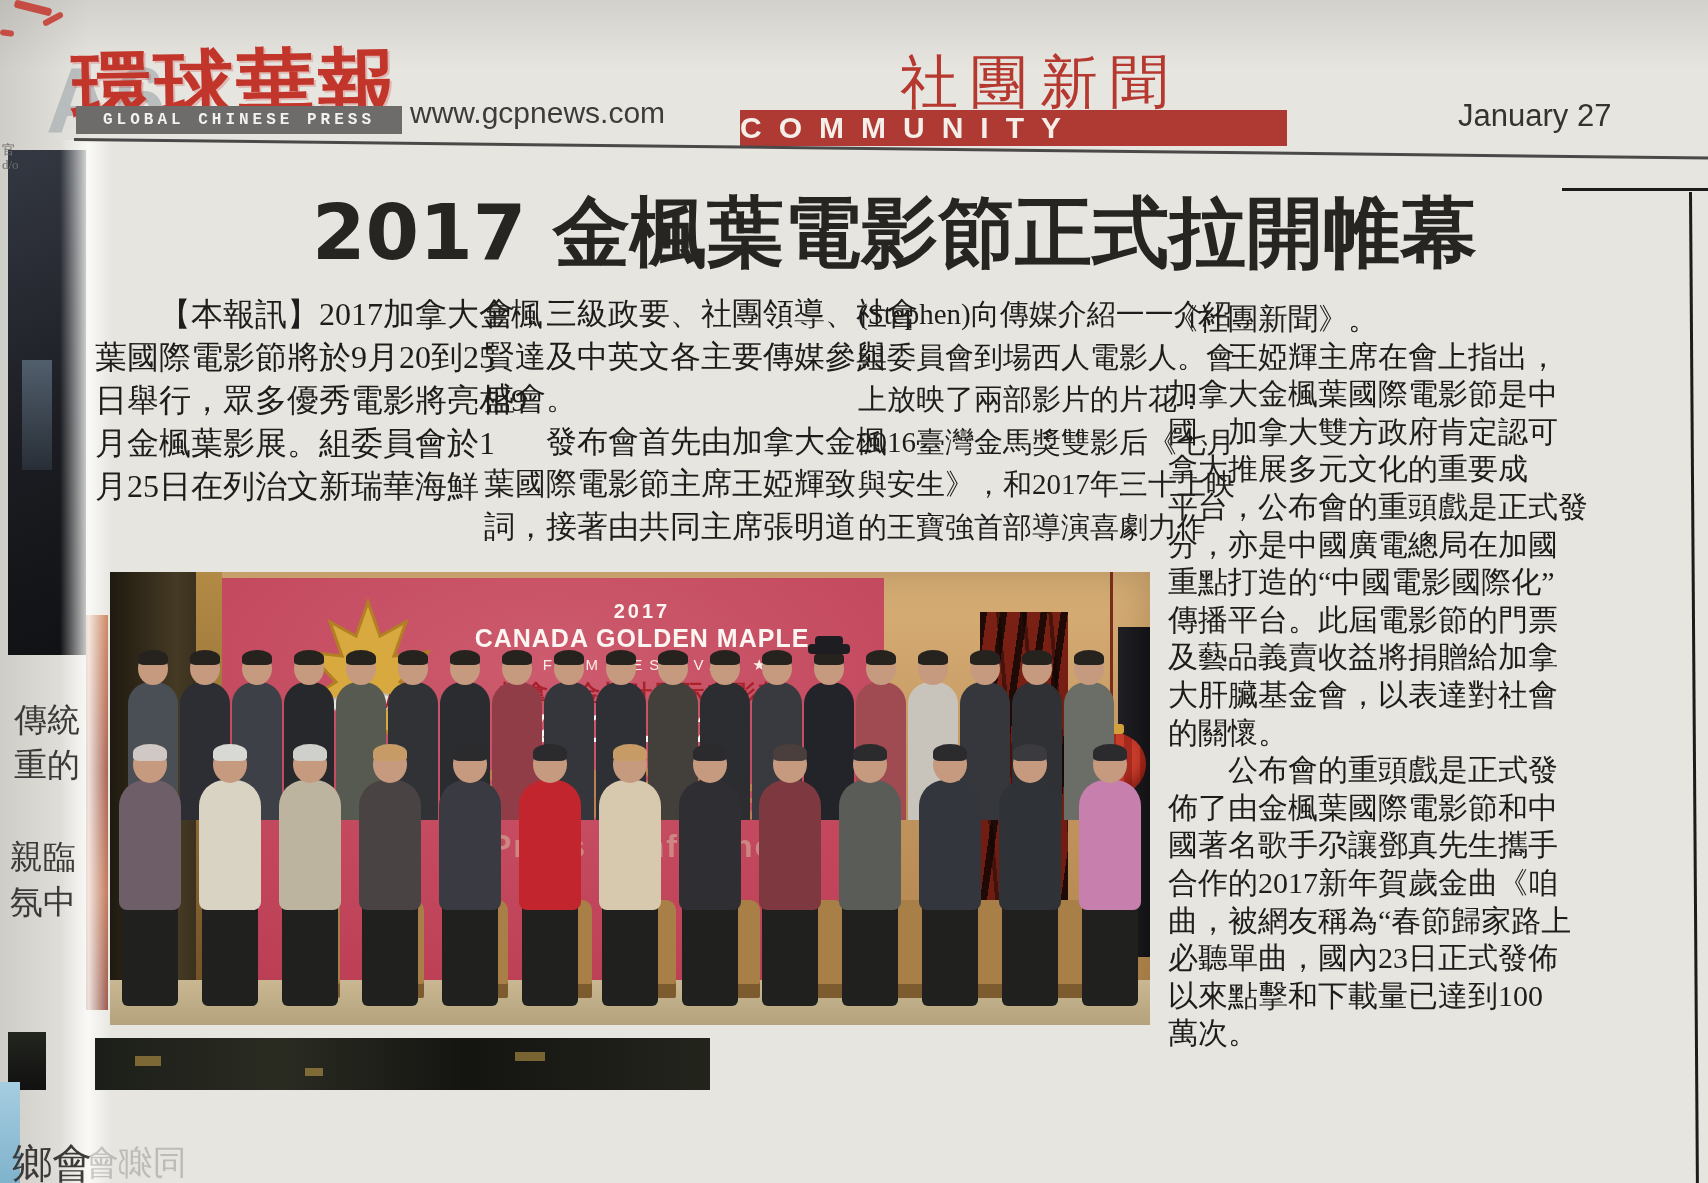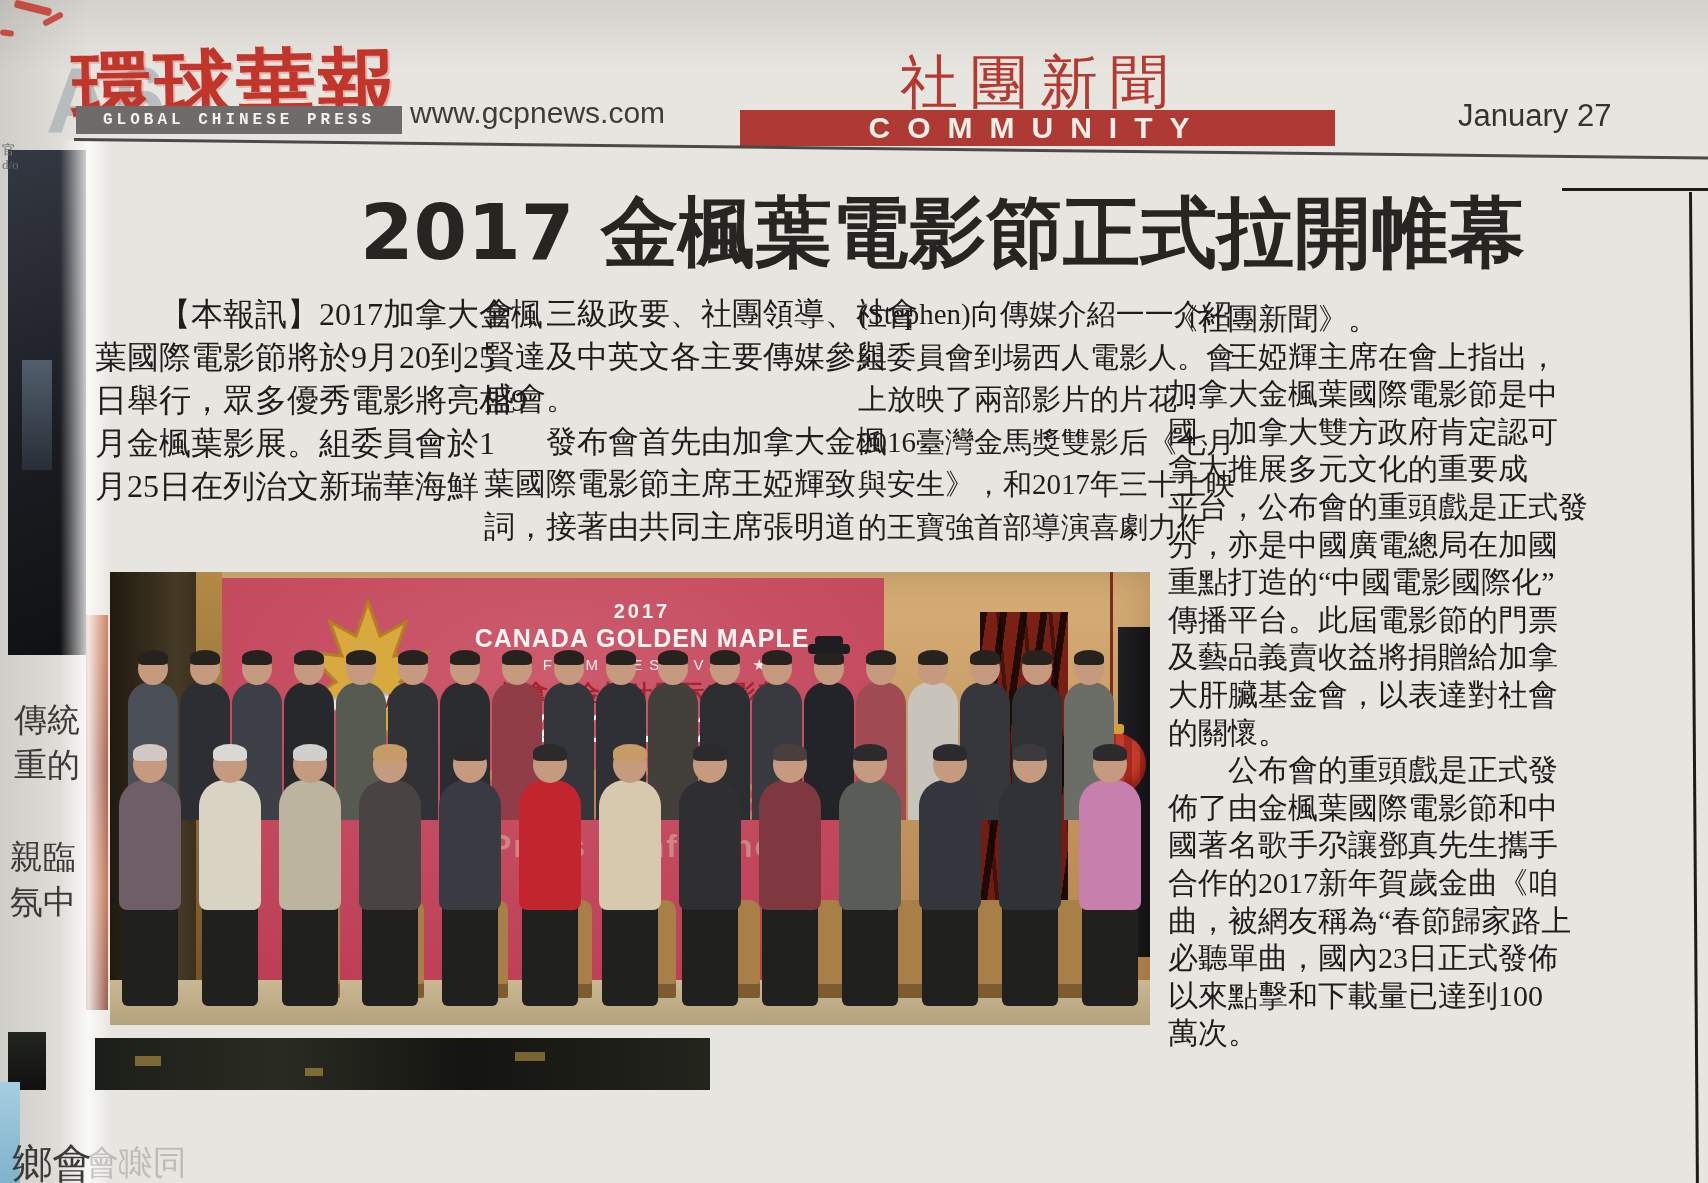--- a/index.html
+++ b/index.html
@@ -11,30 +11,30 @@
   .scan-top{left:0;top:0;width:1708px;height:70px;background:linear-gradient(180deg,rgba(120,118,112,.18),rgba(120,118,112,0));}
   .scan-left{left:0;top:0;width:90px;height:1183px;background:linear-gradient(90deg,rgba(110,108,100,.20),rgba(110,108,100,0));}
   .fold-strip{left:60px;top:140px;width:52px;height:1043px;background:linear-gradient(90deg,rgba(252,252,250,.0),rgba(252,252,250,.85) 55%,rgba(252,252,250,0));}
   
   .edition{left:46px;top:48px;font-family:"Liberation Sans",sans-serif;font-size:92px;font-weight:bold;color:#aeb4b6;opacity:.8;letter-spacing:2px;}
   .logo-cn{left:72px;top:34px;font-size:80px;font-weight:bold;color:var(--masthead-red,#c2352b);transform:rotate(-1deg);letter-spacing:2px;text-shadow:2px 2px 0 rgba(194,53,43,.25);}
   .logo-bar{left:76px;top:106px;width:326px;height:28px;background:#6d6c6a;display:flex;align-items:center;justify-content:center;}
   .logo-en{font-family:Liberation Mono, monospace;font-size:16px;font-weight:bold;color:#f2f1ee;letter-spacing:4px;white-space:nowrap;}
   .website{left:410px;top:96px;font-family:"Liberation Sans",sans-serif;font-size:30px;color:#3d3c3a;}
   .section-cn{left:900px;top:44px;font-size:58px;color:var(--section-red,#b5392f);letter-spacing:12px;font-weight:normal;}
-  .community-bar{left:740px;top:110px;width:595px;height:36px;background:var(--community-bg,#ae3a33);display:flex;align-items:center;justify-content:center;}
+  .community-bar{left:740px;top:110px;width:547px;height:36px;background:var(--community-bg,#ae3a33);display:flex;align-items:center;justify-content:flex-start;}
   .community-text{font-family:"Liberation Sans",sans-serif;font-size:30px;font-weight:bold;color:#f4efe9;letter-spacing:17px;white-space:nowrap;}
   .date{left:1458px;top:98px;font-family:"Liberation Sans",sans-serif;font-size:31px;color:#34332f;white-space:nowrap;}
   .rule-top{left:74px;top:138px;width:1640px;height:3px;background:var(--rule-dark,#4a4947);transform:rotate(.65deg);transform-origin:left center;}
   .scribble{background:#c5372d;border-radius:3px;opacity:.85;}
   
   .box-v{left:1689px;top:192px;width:3px;height:991px;background:#1d1c1a;transform:rotate(-.4deg);transform-origin:top center;}
   .box-h{left:1562px;top:188px;width:146px;height:3px;background:#1d1c1a;}
   
-  .headline{left:312px;top:182px;width:1020px;font-family:"DejaVu Sans","Liberation Sans",sans-serif;font-size:77px;font-weight:bold;color:var(--headline-ink,#262522);letter-spacing:0px;white-space:nowrap;margin-left:48px;}
+  .headline{left:312px;top:182px;width:1020px;font-family:"DejaVu Sans","Liberation Sans",sans-serif;font-size:77px;font-weight:bold;color:var(--headline-ink,#262522);letter-spacing:0px;white-space:nowrap;}
   
   .col{line-height:43px;font-size:32px;color:var(--body-ink,#1e1d1b);}
   .col .tline{white-space:nowrap;}
   .c1{left:95px;top:293px;width:380px;}
   .c2{left:484px;top:293px;width:352px;line-height:42.5px;font-size:31px;}
   .c3{left:858px;top:293px;width:298px;line-height:42.5px;font-size:29px;}
   .c4{left:1168px;top:300px;width:465px;line-height:37.6px;font-size:30px;}
   
   .lf{color:#3b3a38;font-size:33px;white-space:nowrap;}
   .lf-small{color:#6f6e6b;font-size:13px;line-height:15px;}

